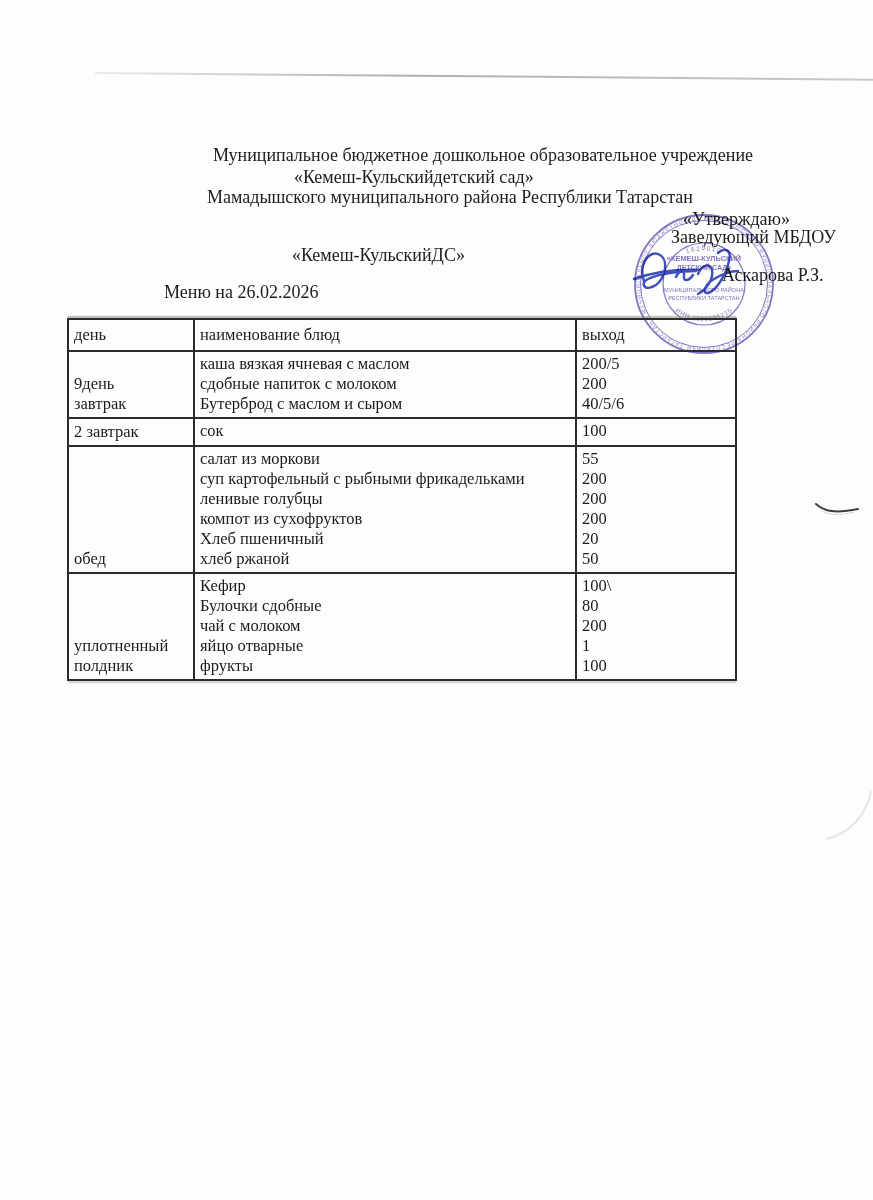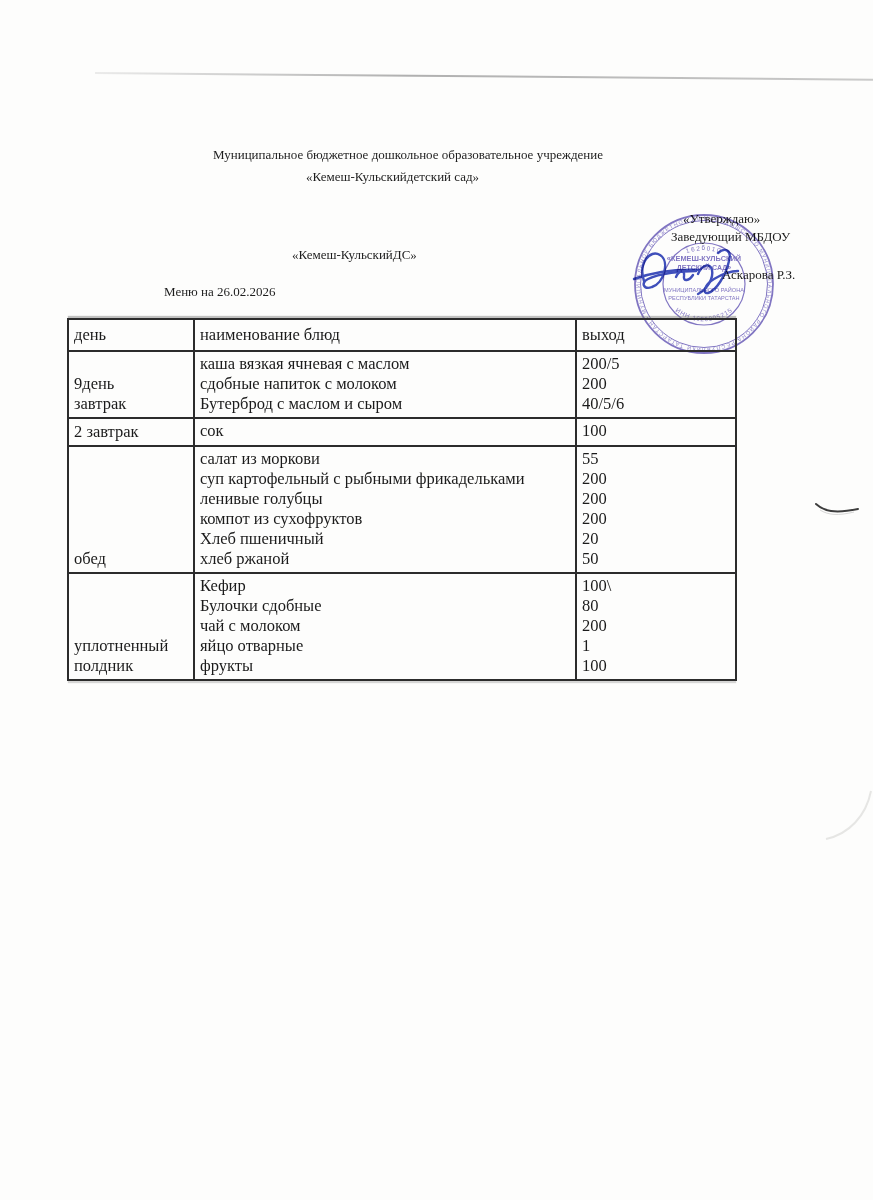--- a/index.html
+++ b/index.html
@@ -2,21 +2,21 @@
 <html><head>
 <meta charset="utf-8">
 <style>
   html,body { margin:0; padding:0; background:#e9e9e9; }
   .page {
     position:relative; width:873px; height:1200px; margin:0 auto;
     background:#fdfdfc; overflow:hidden;
     font-family:"Liberation Serif", serif; color:#1d1d1d;
   }
   .abs { position:absolute; }
-  .txt17 { font-size:13px; line-height:20px; white-space:nowrap; }
+  .txt17 { font-size:18px; line-height:20px; white-space:nowrap; }
 
   
   .scan-line {
     position:absolute; left:95px; top:72px; width:780px; height:1.5px;
     background:linear-gradient(90deg, rgba(180,180,180,.25), rgba(150,150,150,.75) 40%, rgba(160,160,160,.55));
     transform:rotate(0.5deg); transform-origin:left center;
   }
 
   
   table.menu {
@@ -40,21 +40,22 @@
   .artifact { pointer-events:none; }
 </style>
 </head>
 <body>
 
 <div class="page">
 
   <div class="scan-line artifact"></div>
 
   <div class="abs txt17" style="left:213px; top:145px;">Муниципальное бюджетное дошкольное образовательное  учреждение</div>
-  <div class="abs txt17" style="left:306px; top:167px;">«Кемеш-Кульскийдетский сад»</div>
+  <div class="abs txt17" style="left:294px; top:167px;">«Кемеш-Кульскийдетский сад»</div>
+  <div class="abs txt17" style="left:207px; top:187px;">Мамадышского муниципального района Республики Татарстан</div>
 
   <div class="abs txt17" style="left:683px; top:209px;">«Утверждаю»</div>
   <div class="abs txt17" style="left:671px; top:227px;">Заведующий МБДОУ</div>
   <div class="abs txt17" style="left:292px; top:245px;">«Кемеш-КульскийДС»</div>
   <div class="abs txt17" style="left:722px; top:265px;">Аскарова Р.З.</div>
 
   <div class="abs txt17" style="left:164px; top:282px;">Меню на 26.02.2026</div>
 
   <svg class="abs stamp" style="left:629px; top:209px;" width="150" height="150" viewBox="0 0 150 150">
     <defs>

